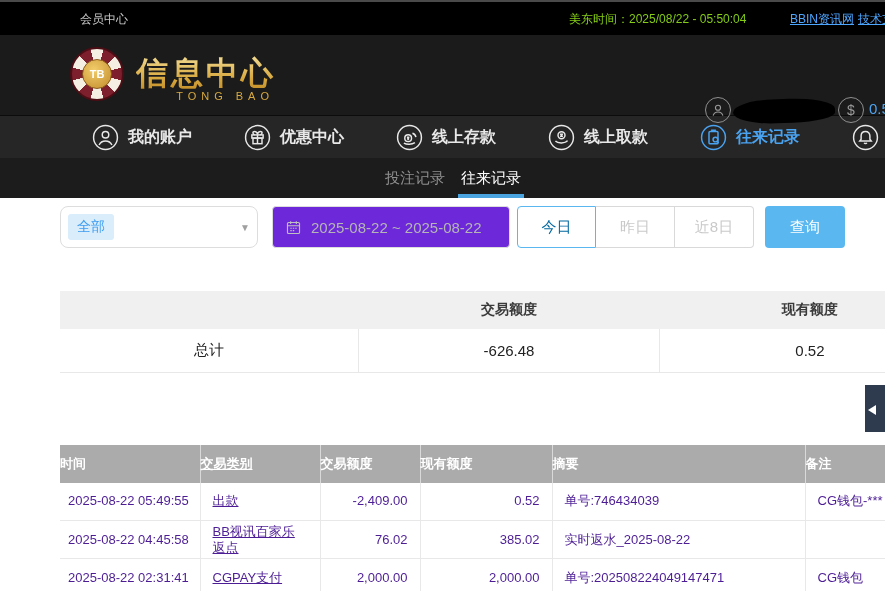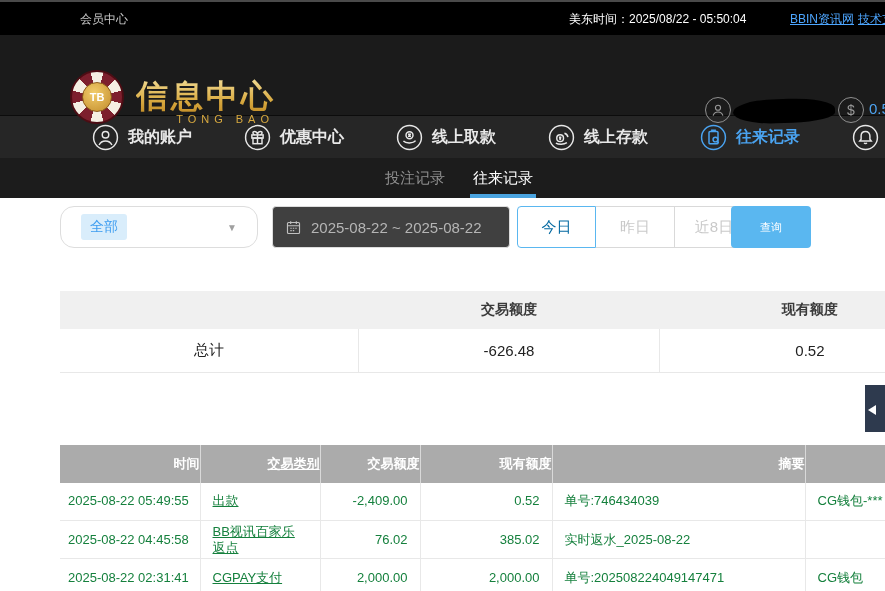--- a/index.html
+++ b/index.html
@@ -2,28 +2,28 @@
 <html><head>
 <meta charset="utf-8">
 <style>
   * { margin:0; padding:0; box-sizing:border-box; }
   html,body { width:885px; height:591px; overflow:hidden; background:#fff;
     font-family:"Liberation Sans","DejaVu Sans",sans-serif; }
 
   
   .topbar { position:relative; height:35px; background:#000; border-top:2px solid #4a4a4a;padding-left:13px; }
   .topbar .member { position:absolute; left:80px; top:9px; font-size:12px; color:#c9c9c9; }
-  .topbar .ustime { position:absolute; left:569px; top:9px; font-size:12px; color:#ffffff; }
+  .topbar .ustime { position:absolute; left:569px; top:9px; font-size:12px; color:#84cc16; }
   .topbar a { font-size:12px; color:#4da6ff; text-decoration:underline; position:absolute; top:9px; white-space:nowrap; }
   .topbar .lnk1 { left:790px; }
   .topbar .lnk2 { left:858px; }
 
   
   .hdr { position:relative; height:80px; background:#1b1b1b; }
-  .logo { position:absolute; left:70px; top:12px; display:flex; align-items:center; gap:12px;margin-top:23px; }
+  .logo { position:absolute; left:70px; top:12px; display:flex; align-items:center; gap:12px; }
   .chip { position:relative; width:54px; height:54px; border-radius:50%; border:2px solid #4c0d14;
     background:conic-gradient(from 15deg,#7d1f2d 0 30deg,#f5efe3 30deg 60deg,#7d1f2d 60deg 90deg,#f5efe3 90deg 120deg,
       #7d1f2d 120deg 150deg,#f5efe3 150deg 180deg,#7d1f2d 180deg 210deg,#f5efe3 210deg 240deg,
       #7d1f2d 240deg 270deg,#f5efe3 270deg 300deg,#7d1f2d 300deg 330deg,#f5efe3 330deg 360deg); }
   .chip .core { position:absolute; left:50%; top:50%; transform:translate(-50%,-50%);
     width:30px; height:30px; border-radius:50%; background:radial-gradient(circle at 40% 35%,#f2cc6a,#c28c2c);
     border:1px solid #8a5a1a; color:#fff; font-size:11px; font-weight:bold;
     display:flex; align-items:center; justify-content:center; }
   .brandtxt { position:relative; }
   .brand-cn { font-size:32px; font-weight:bold; letter-spacing:3px;
@@ -41,61 +41,61 @@
   
   .nav { height:43px; background:#262626; border-top:1px solid #0c0c0c; display:flex; align-items:center;
     padding-left:92px; gap:52px; }
   .nav-item { display:flex; align-items:center; gap:9px; color:#e8e8e8; font-size:16px; font-weight:bold;
     white-space:nowrap; cursor:pointer; }
   .nav-item svg { width:27px; height:27px; stroke:currentColor; fill:none; stroke-width:1.3; }
   .nav-item.active { color:#4aa3f0; }
 
   
   .subnav { position:relative; height:40px; background:#1c1c1c; display:flex; align-items:center;
-    padding-left:385px; gap:28px; }
+    padding-left:385px; gap:16px; }
   .tab { position:relative; height:40px; line-height:40px; font-size:15px; color:#8f8f8f; cursor:pointer; white-space:nowrap; }
   .tab.active { color:#fff; }
   .tab.active::after { content:""; position:absolute; left:-3px; right:-3px; bottom:0; height:4px; background:#4aa4e0; }
 
   
   .filters { position:relative; height:42px; margin-top:8px; }
-  .select-box { position:absolute; left:60px; width:198px; height:42px; border:1px solid #ddd; border-radius:14px;
-    display:flex; align-items:center; padding:0 20px; cursor:pointer; background:#fff; }
+  .select-box { position:absolute; left:60px; width:198px; height:42px; border:1px solid #ddd; border-radius:8px;
+    display:flex; align-items:center; padding:0 7px; cursor:pointer; background:#fff; }
   .chip-tag { background:#d9edfb; color:#3d9df0; font-size:14px; padding:4px 9px; border-radius:3px; }
   .caret { margin-left:auto; font-size:10px; color:#a0a0a0; }
   .date-box { position:absolute; left:272px; width:238px; height:42px; border:1px solid #ddd; border-radius:4px;
-    display:flex; align-items:center; gap:9px; padding:0 12px; background:#404040; cursor:text; }
+    display:flex; align-items:center; gap:9px; padding:0 12px; background:#6d28d9; cursor:text; }
   .date-box svg { width:17px; height:17px; stroke:#c0c0c0; fill:none; stroke-width:1.6; }
   .date-box span { font-size:15px; color:#b5b5b5; white-space:nowrap; }
   .quick { position:absolute; left:517px; display:flex; }
   .qbtn { width:79px; height:42px; border:1px solid #d9d9d9; border-left-width:0; background:#fff;
     color:#c9c9c9; font-size:15px; cursor:pointer; display:flex; align-items:center; justify-content:center; }
   .qbtn:first-child { border-left-width:1px; border-radius:4px 0 0 4px; }
   .qbtn:last-child { border-radius:0 4px 4px 0; }
   .qbtn.active { border:1px solid #5ab7f0; color:#0369a1; }
-  .search-btn { position:absolute; left:731px; width:80px; height:42px; background:#5ab7f0; color:#fff;
-    border:none; border-radius:4px; font-size:11px; cursor:pointer; }
+  .search-btn { position:absolute; left:765px; width:80px; height:42px; background:#5ab7f0; color:#fff;
+    border:none; border-radius:4px; font-size:15px; cursor:pointer; }
 
   
   .sumtbl { margin:43px 0 0 60px; width:900px; border-collapse:collapse; table-layout:fixed; }
   .sumtbl th { background:#f0f0f0; height:38px; font-size:14px; font-weight:bold; color:#3a3a3a; text-align:center; }
   .sumtbl td { height:43px; background:#fff; font-size:15px; color:#222; text-align:center;
     border-bottom:1px solid #e8e8e8; }
   .sumtbl td + td { border-left:1px solid #e8e8e8; }
 
   
   .float-tab { position:absolute; right:0; top:385px; width:20px; height:47px; background:#2e3a4e; cursor:pointer; }
   .float-tab .tri { position:absolute; left:3px; top:20px; width:0; height:0;
     border-top:5px solid transparent; border-bottom:5px solid transparent; border-right:8px solid #fff; }
 
   
   .rectbl { margin:72px 0 0 60px; width:890px; border-collapse:collapse; table-layout:fixed; }
-  .rectbl th { background:#ababab; color:#fff; height:38px; font-size:13px; font-weight:bold; text-align:right;
+  .rectbl th { background:#ababab; color:#fff; height:38px; font-size:13px; font-weight:bold; text-align:left;
     border-right:1px solid rgba(255,255,255,.55); }
-  .rectbl td { height:38px; font-size:13px; color:#15803d; background:#fff;
+  .rectbl td { height:38px; font-size:13px; color:#4c1d95; background:#fff;
     border-bottom:1px solid #e8e8e8; border-right:1px solid #e8e8e8; padding:2px 12px; line-height:16px; }
   .rectbl td:last-child, .rectbl th:last-child { border-right:none; }
   .c-time { width:140px; } .c-type { width:120px;text-decoration:underline; } .c-amt { width:100px; }
   .c-bal { width:132px; } .c-sum { width:253px; } .c-note { width:145px; }
   .al { text-align:left; } .ar { text-align:right; }
   .rectbl td.c-time { padding-left:8px; white-space:nowrap; }
 </style>
 </head>
 <body>
 
@@ -143,35 +143,35 @@
       <circle cx="12" cy="12" r="10.6"></circle>
         <rect x="7" y="9.7" width="10" height="2.8"></rect>
         <rect x="8" y="12.5" width="8" height="5"></rect>
       <path d="M12 9.7v7.8M9.6 9.6C7.6 9.2 7.2 6.6 9.6 6.6c1.8 0 2.4 2 2.4 3M14.4 9.6c2-.4 2.4-3 0-3-1.8 0-2.4 2-2.4 3"></path>
     </svg>
     <span>优惠中心</span>
   </div>
   <div class="nav-item">
     <svg viewBox="0 0 24 24">
       <circle cx="12" cy="12" r="10.6"></circle>
-        <circle cx="12" cy="10" r="3.1"></circle>
-      <path d="M12 8.4v3.2M10.7 9.2h2.6M10.7 10.8h2.6"></path>
-        <path d="M6.6 15.2c2 2.2 8.8 2.2 10.8-.4"></path>
-    </svg>
-    <span>线上取款</span>
-  </div>
-  <div class="nav-item">
-    <svg viewBox="0 0 24 24">
-      <circle cx="12" cy="12" r="10.6"></circle>
         <circle cx="10.8" cy="12.6" r="3"></circle>
       <path d="M9.7 11.8h2.2M10.8 11.8v2.4M9.9 13.2h1.8"></path>
         <path d="M14.6 8.2c1.8.5 2.8 1.8 3.1 3.4"></path>
         <path d="M7 17c2.6 1.4 7 1.4 9.8-.4"></path>
     </svg>
     <span>线上存款</span>
+  </div>
+  <div class="nav-item">
+    <svg viewBox="0 0 24 24">
+      <circle cx="12" cy="12" r="10.6"></circle>
+        <circle cx="12" cy="10" r="3.1"></circle>
+      <path d="M12 8.4v3.2M10.7 9.2h2.6M10.7 10.8h2.6"></path>
+        <path d="M6.6 15.2c2 2.2 8.8 2.2 10.8-.4"></path>
+    </svg>
+    <span>线上取款</span>
   </div>
   <div class="nav-item active">
     <svg viewBox="0 0 24 24">
       <circle cx="12" cy="12" r="10.6"></circle>
         <rect x="8" y="6.6" width="8" height="11" rx="1"></rect>
       <path d="M10.5 6.6v-1h3v1"></path>
         <circle cx="13.7" cy="13.8" r="2.1"></circle>
         <path d="M15.1 15.3l1.5 1.6"></path>
     </svg>
     <span>往来记录</span>

